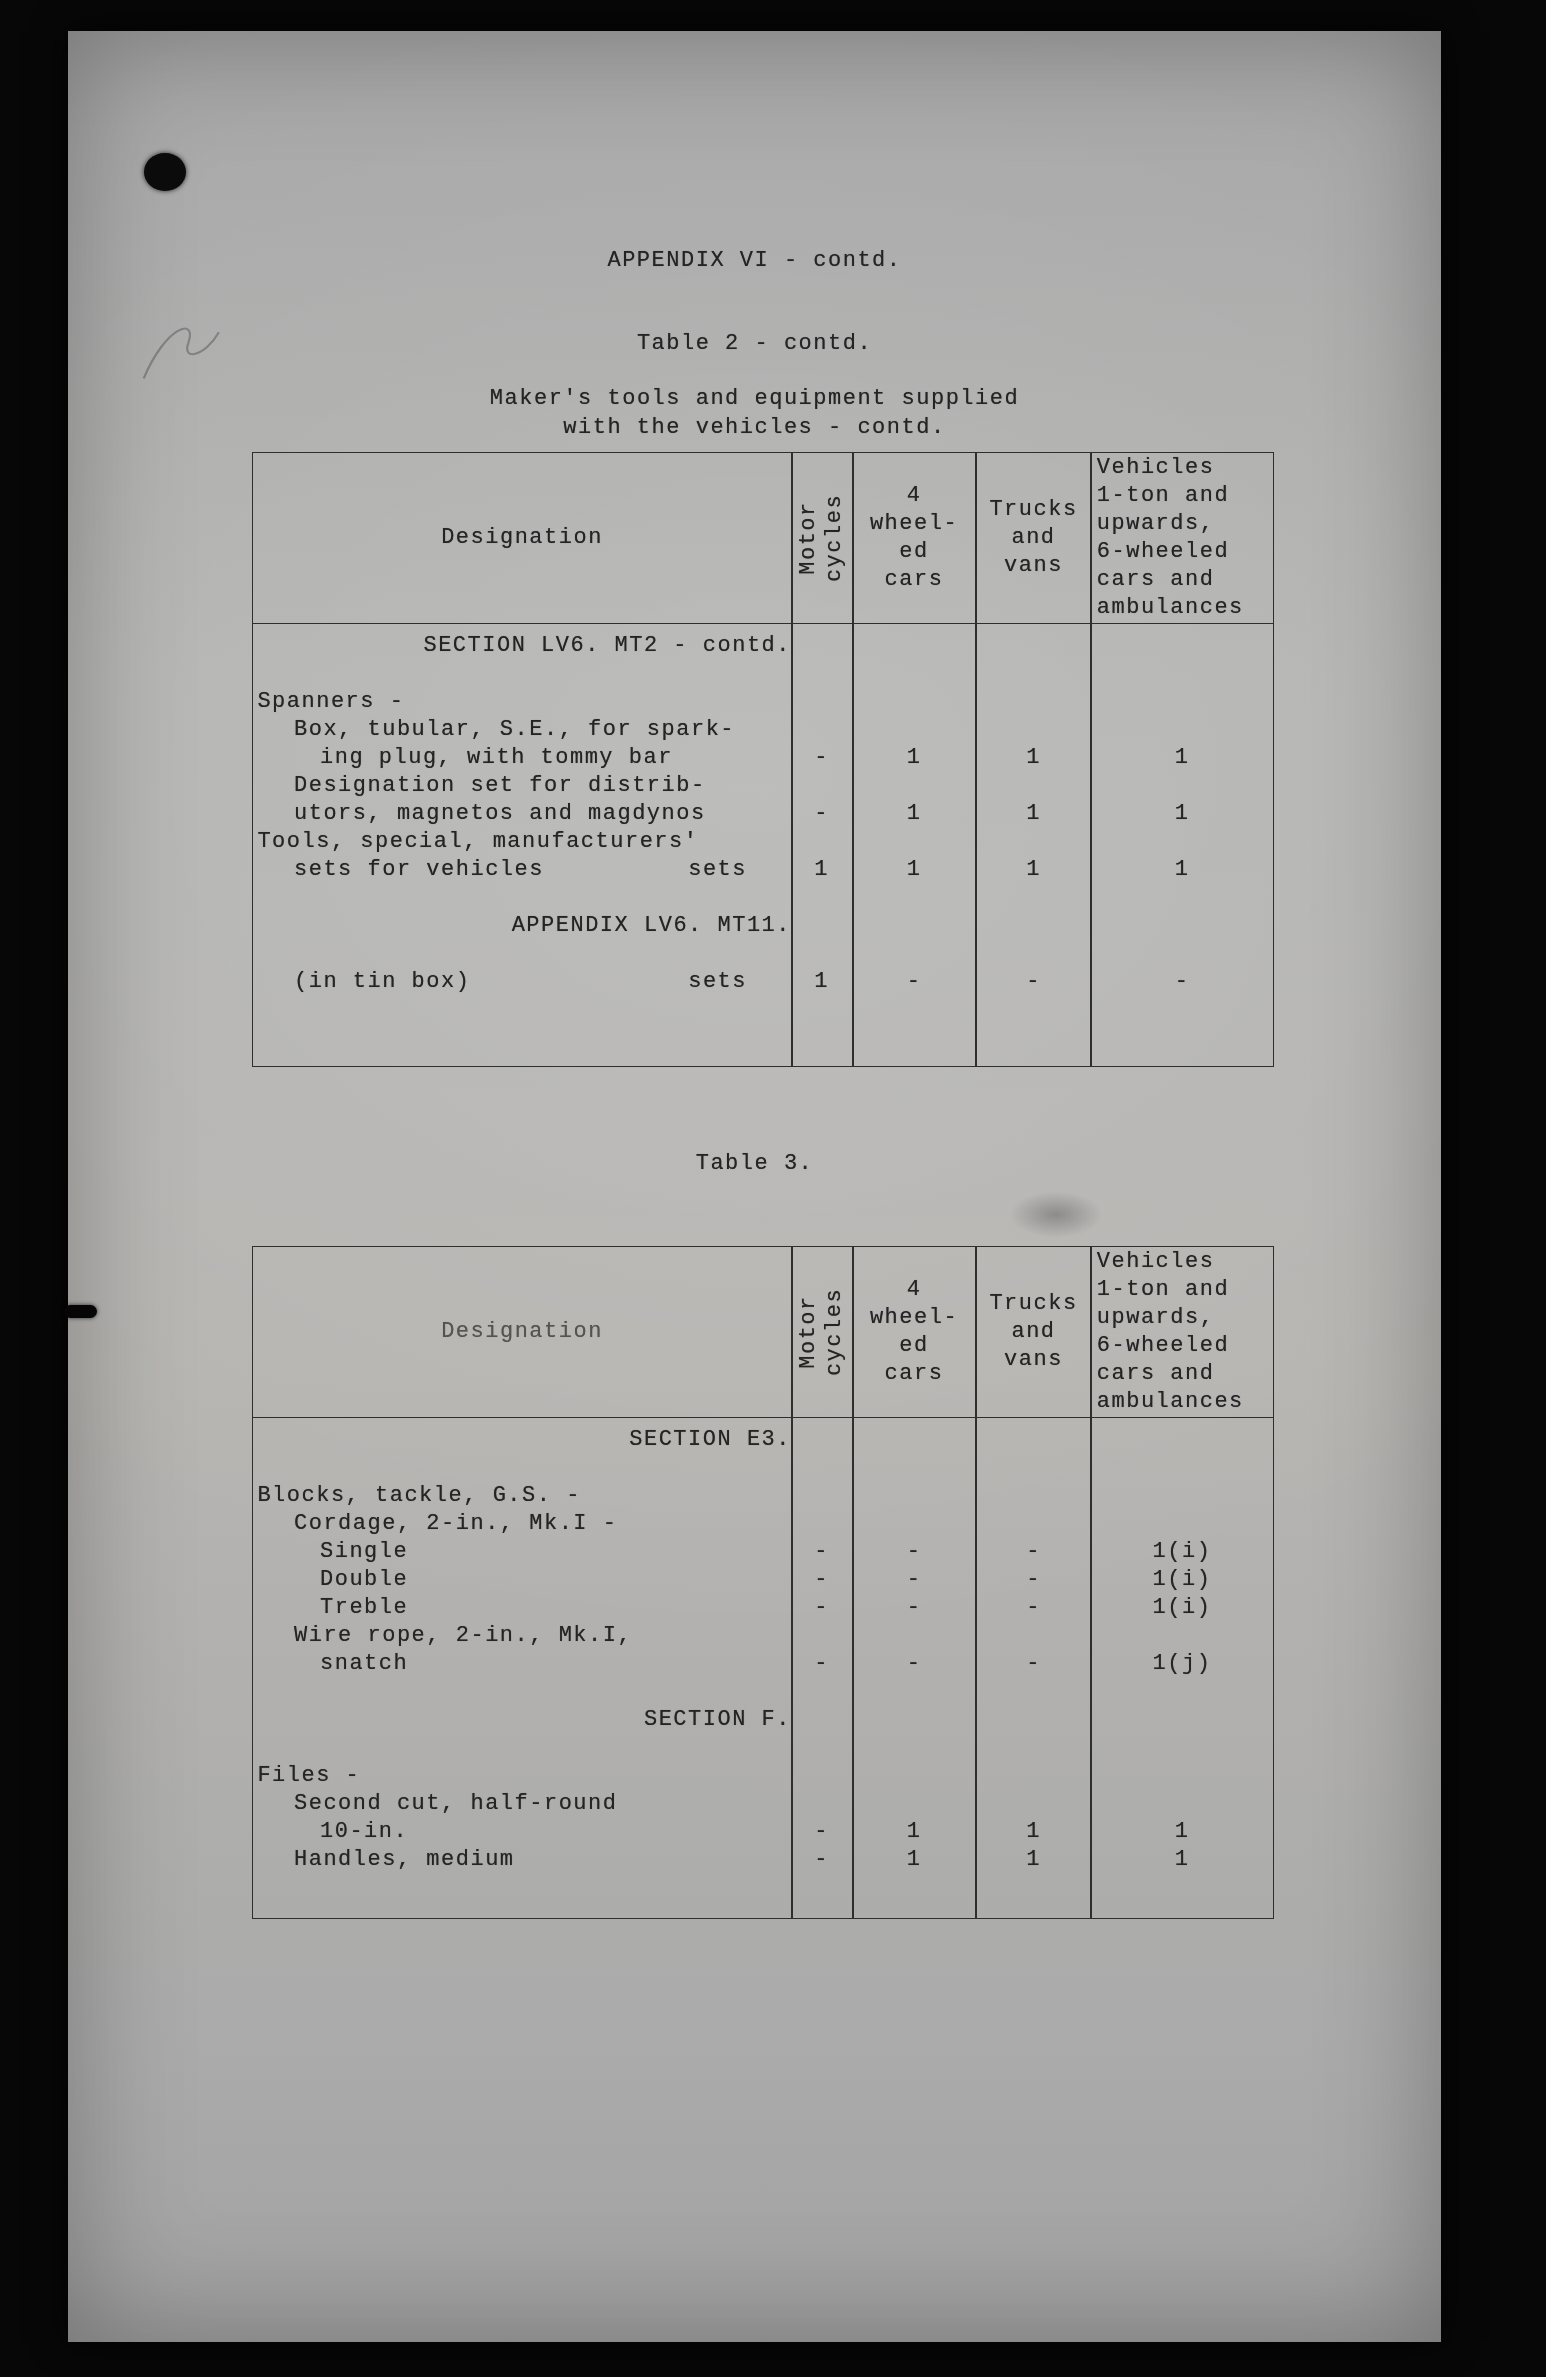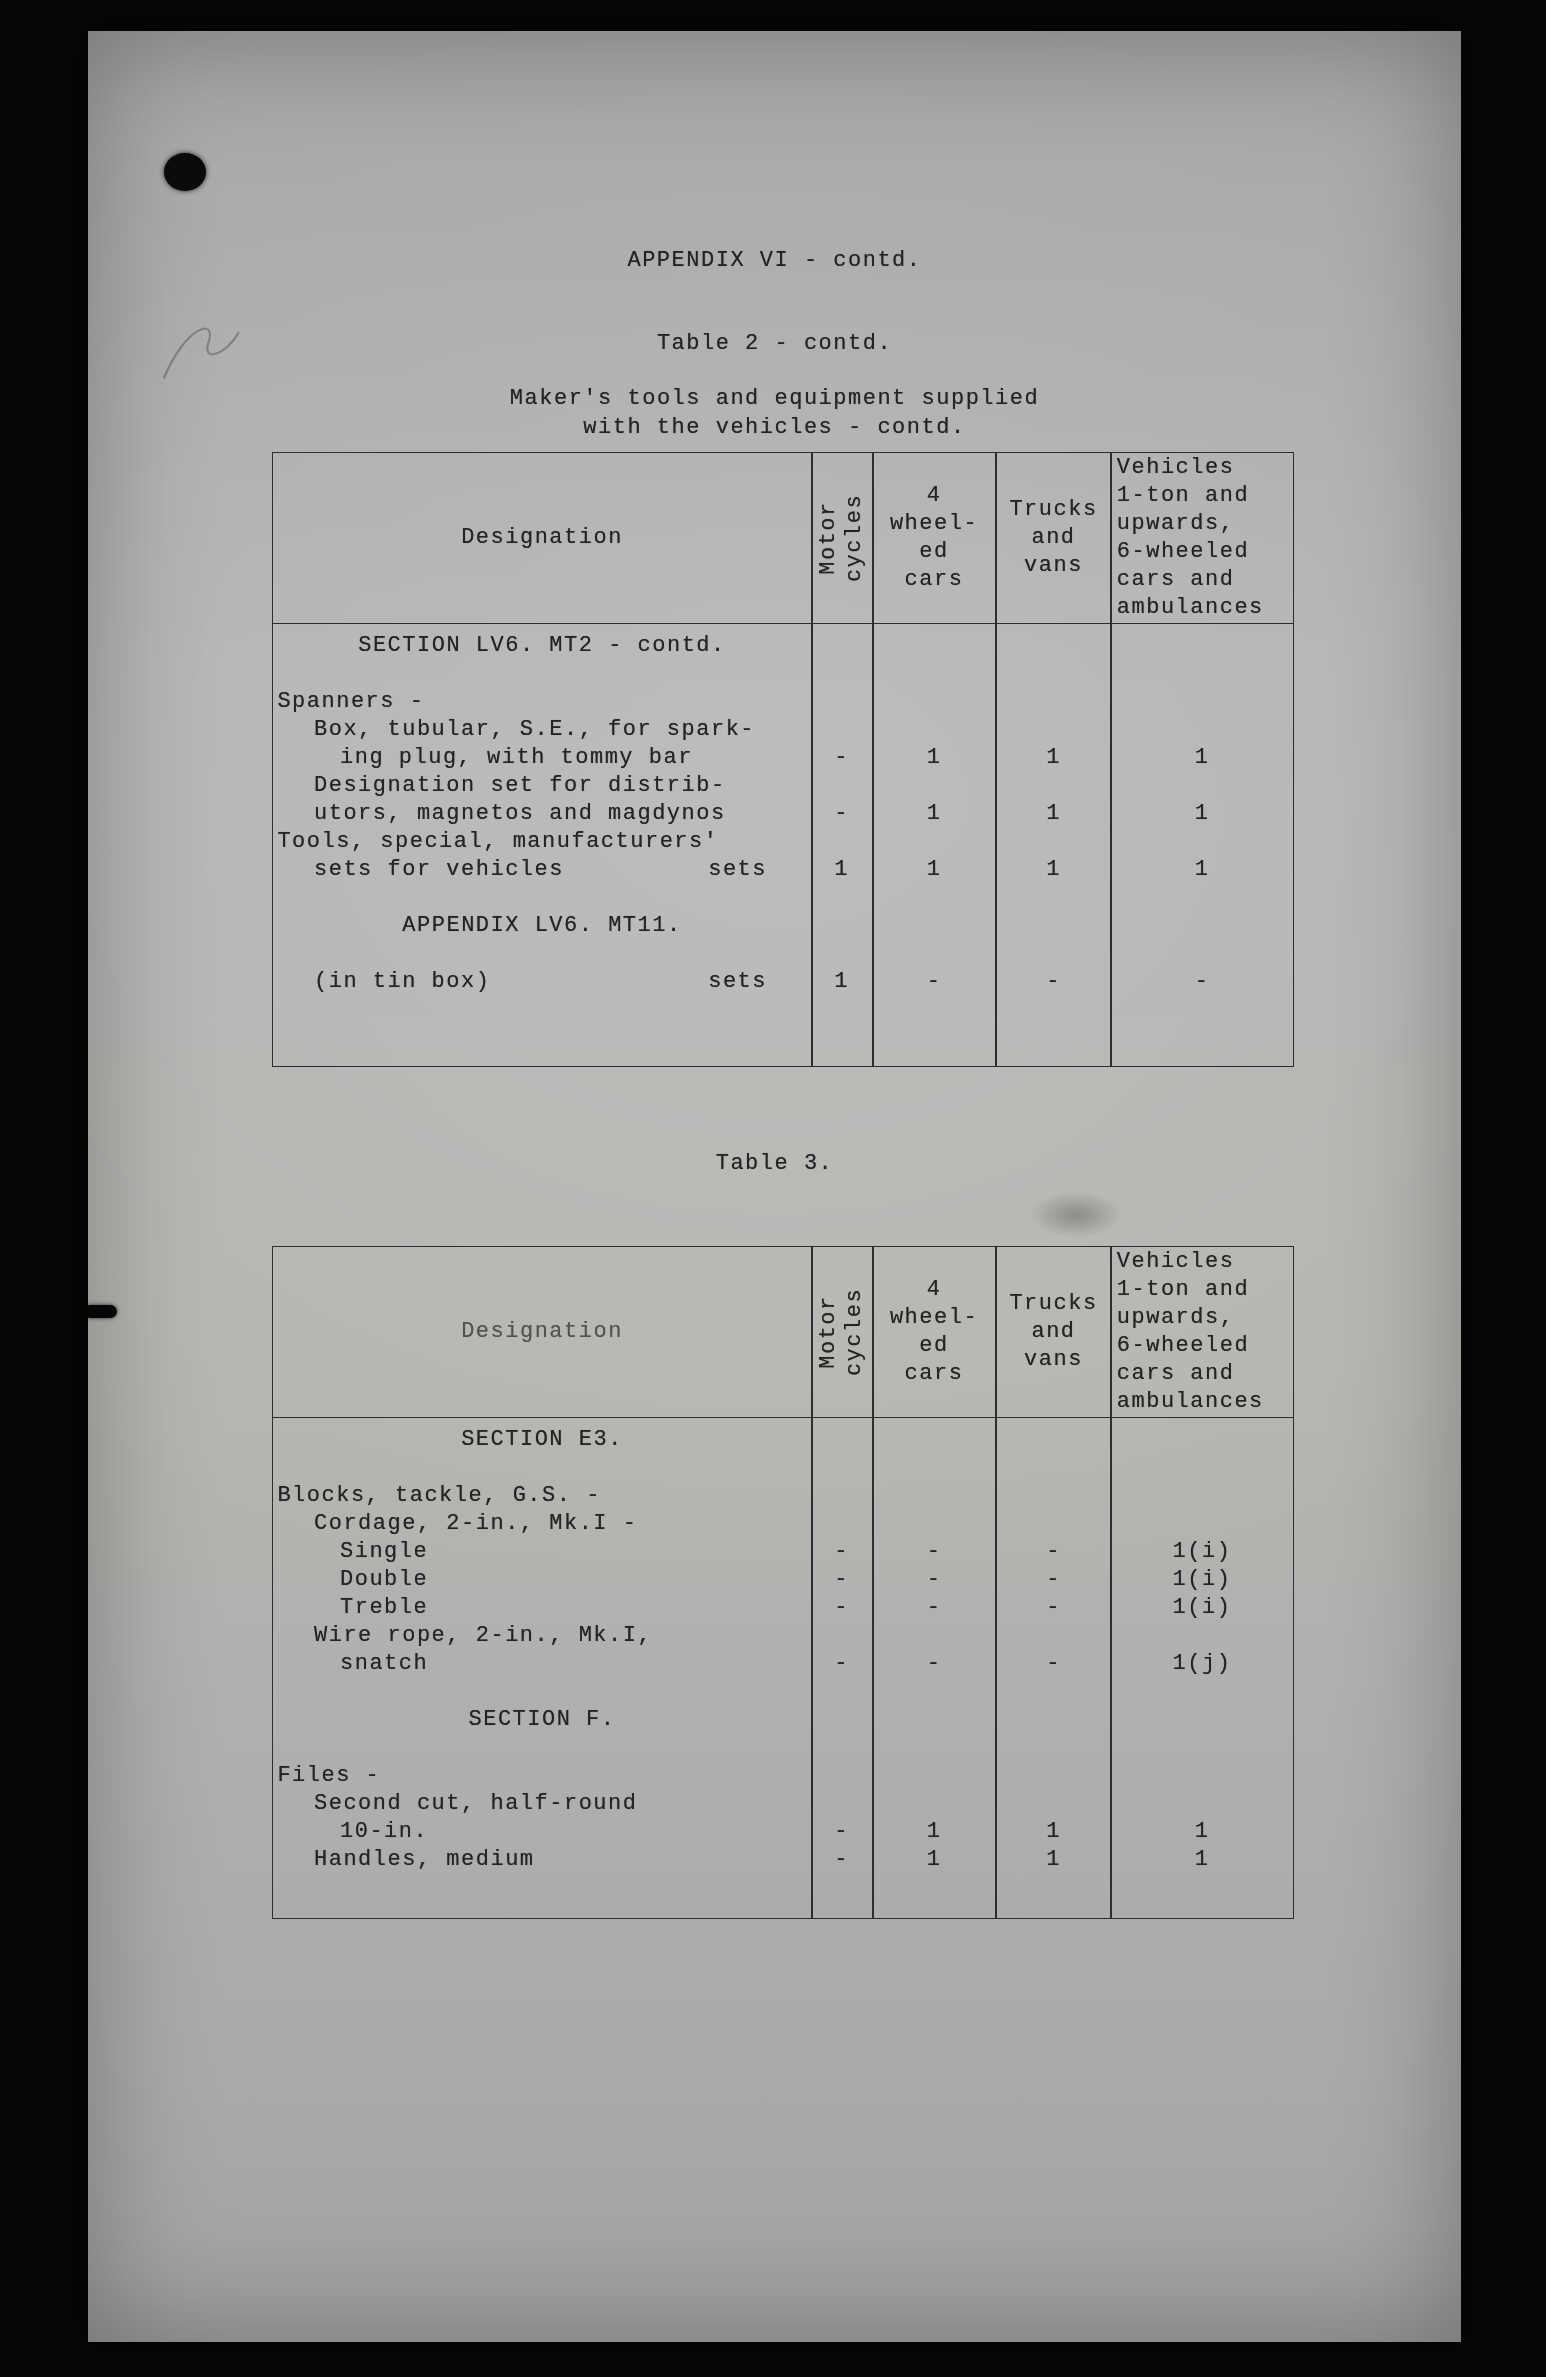--- a/index.html
+++ b/index.html
@@ -7,21 +7,21 @@
   #screen {
     position: relative;
     width: 1546px;
     height: 2377px;
     background: #070707;
     overflow: hidden;
     font-family: "Liberation Mono", "DejaVu Sans Mono", monospace;
   }
   .paper {
     position: absolute;
-    left: 88px; top: 30.5px;
+    left: 68px; top: 30.5px;
     width: 1373px; height: 2311px;
     color: #242424;
     background:
       radial-gradient(ellipse 120% 55% at 50% 32%, rgba(255,255,255,0.12), rgba(255,255,255,0) 70%),
       linear-gradient(180deg, #a6a6a6 0%, #b3b3b2 28%, #b6b5b2 58%, #aaaaaa 88%, #a2a2a2 100%);
     box-shadow: inset 0 0 124px rgba(0,0,0,0.30), 0 0 33px rgba(0,0,0,0.85);
     text-shadow: 0 0 0.7px rgba(25,25,25,0.55);
     font-size: 22px;
     letter-spacing: 1.5px;
   }
@@ -72,21 +72,21 @@
   }
   .vtext .ln { line-height: 26px; }
   .faded { opacity: 0.68; filter: blur(0.4px); }
   .tbody { padding-top: 8.7px; }
   .trow { height: 28px; line-height: 28px; }
   .trow.line, .trow.section { display: grid; grid-template-columns: 538px 61px 124px 115px 1fr; }
   .des { position: relative; white-space: nowrap; overflow: visible; }
   .ind0 { padding-left: 4.4px; }
   .ind1 { padding-left: 41px; }
   .ind2 { padding-left: 67px; }
-  .des.sec { text-align: center; padding-left: 0; }
+  .des.sec { text-align: right; padding-left: 0; }
   .unit { position: absolute; right: 44px; top: 0; }
   .val { text-align: center; }
   .vrule { position: absolute; top: 0; bottom: 0; width: 1.5px; background: #2e2e2e; }
   .vr1 { left: 538px; } .vr2 { left: 599px; } .vr3 { left: 722px; } .vr4 { left: 837px; }
 </style>
 </head>
 <body>
 
 <div id="screen">
   <div class="paper">

